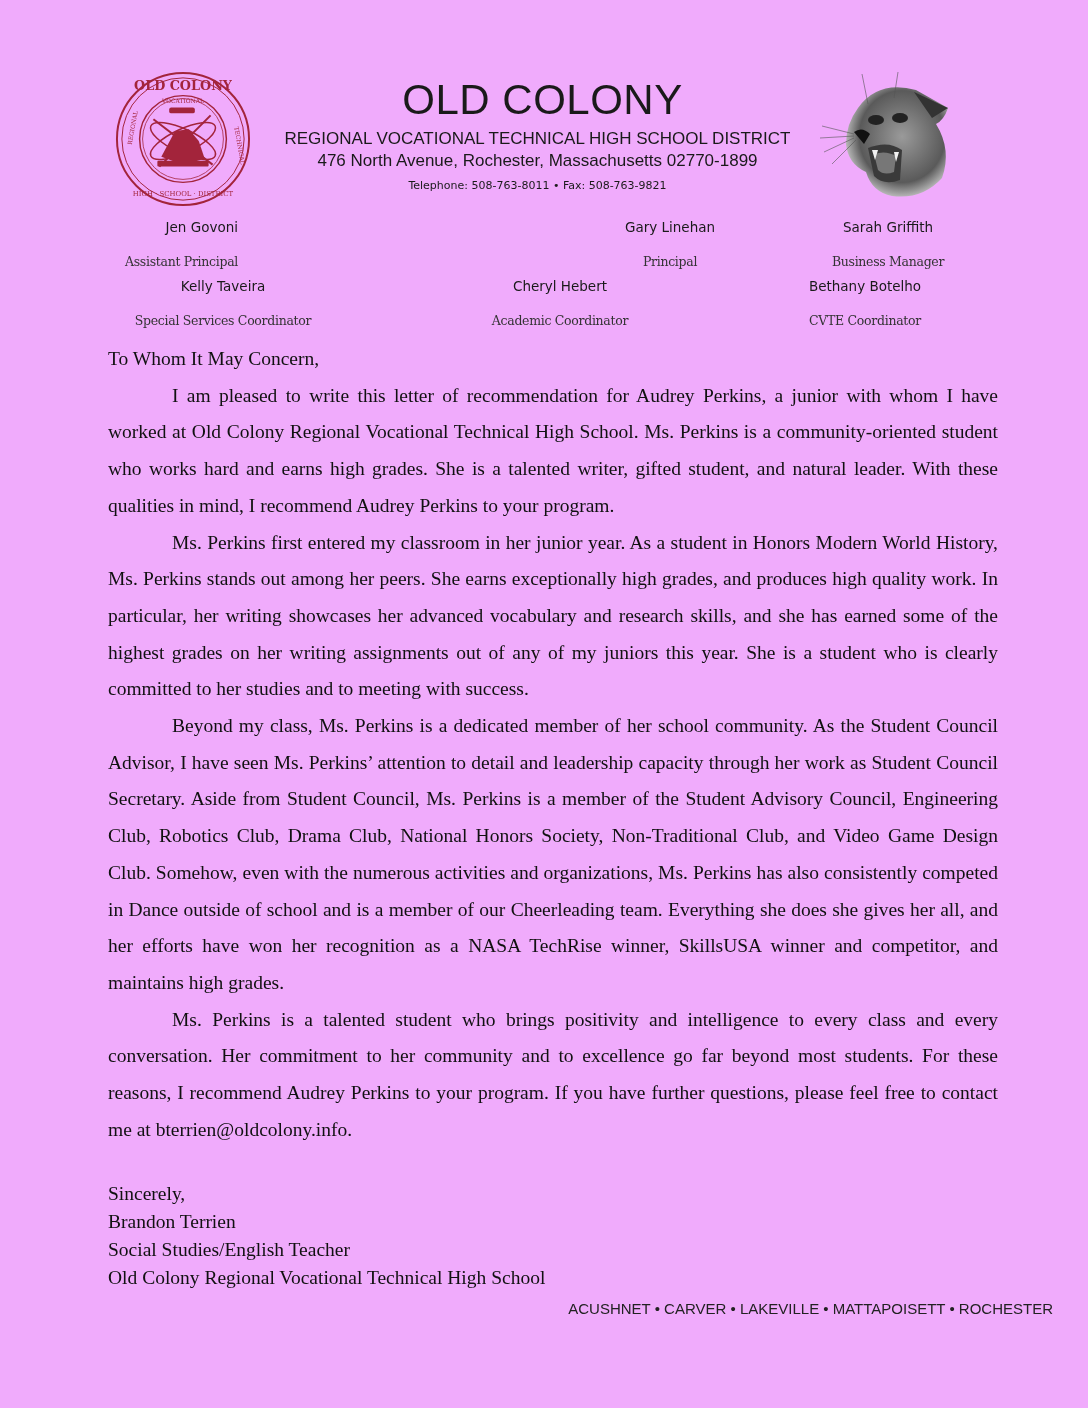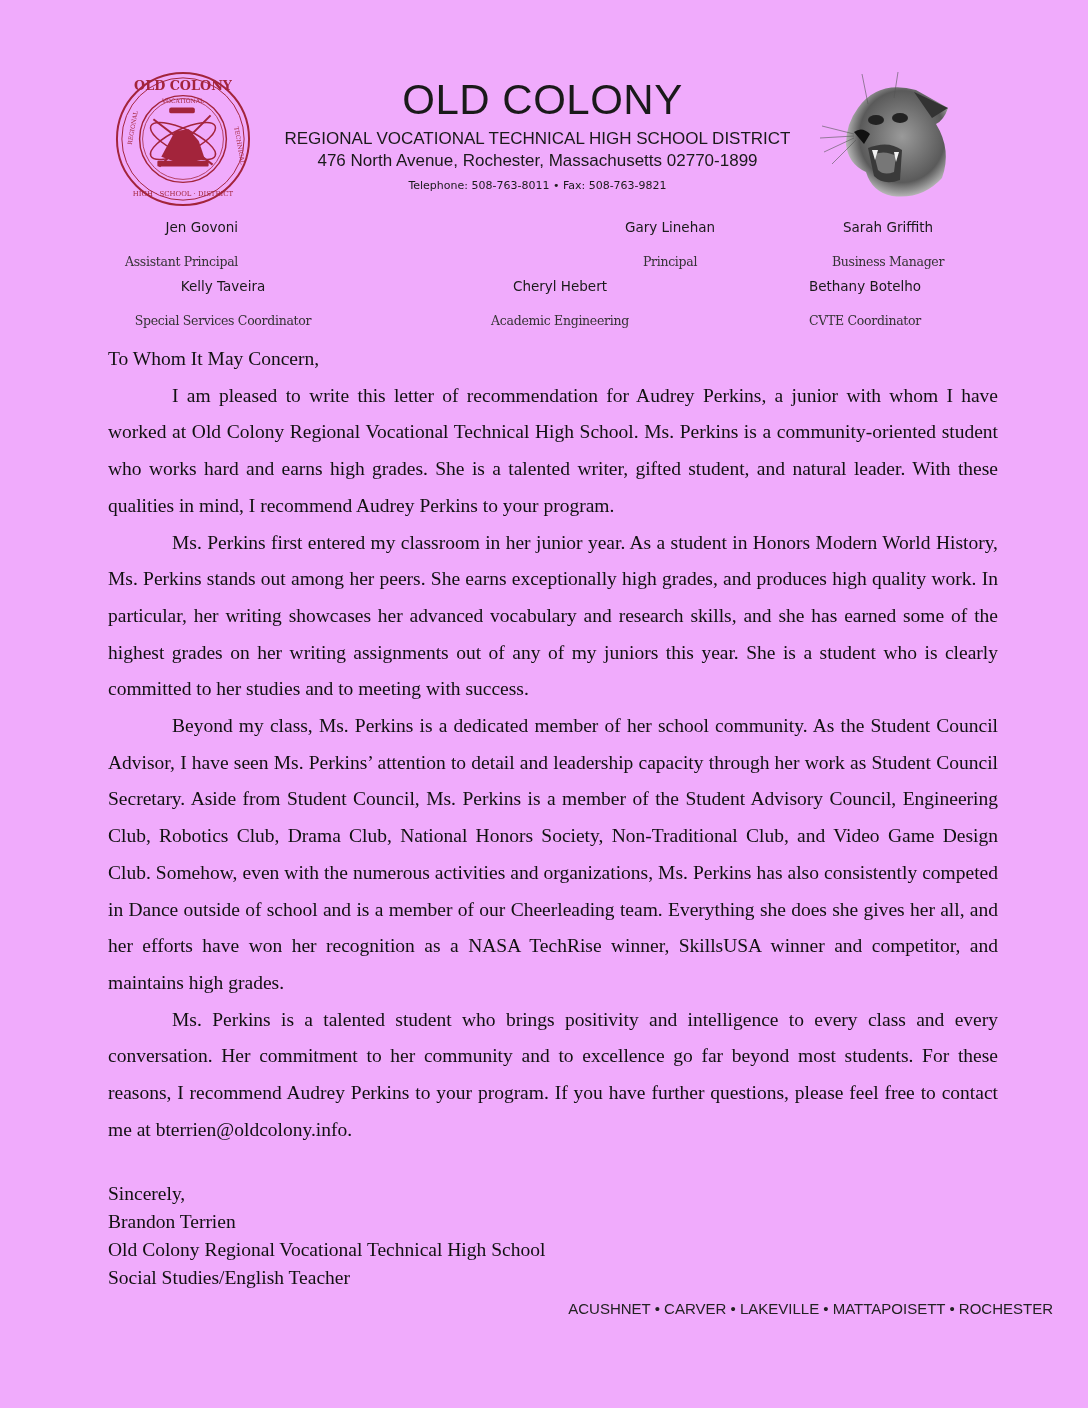--- a/index.html
+++ b/index.html
@@ -109,36 +109,36 @@
     <div class="nm">Sarah Griffith</div>
     <div class="rl">Business Manager</div>
   </div>
 
   <div class="staff" style="left:118px; top:278px; width:210px;">
     <div class="nm">Kelly Taveira</div>
     <div class="rl">Special Services Coordinator</div>
   </div>
   <div class="staff" style="left:470px; top:278px; width:180px;">
     <div class="nm">Cheryl Hebert</div>
-    <div class="rl">Academic Engineering</div>
+    <div class="rl">Academic Coordinator</div>
   </div>
   <div class="staff" style="left:790px; top:278px; width:150px;">
     <div class="nm">Bethany Botelho</div>
     <div class="rl">CVTE Coordinator</div>
   </div>
 
   <div class="body-text">
     <p class="salutation">To Whom It May Concern,</p>
     <p class="ind">I am pleased to write this letter of recommendation for Audrey Perkins, a junior with whom I have worked at Old Colony Regional Vocational Technical High School. Ms. Perkins is a community-oriented student who works hard and earns high grades. She is a talented writer, gifted student, and natural leader. With these qualities in mind, I recommend Audrey Perkins to your program.</p>
     <p class="ind">Ms. Perkins first entered my classroom in her junior year. As a student in Honors Modern World History, Ms. Perkins stands out among her peers. She earns exceptionally high grades, and produces high quality work. In particular, her writing showcases her advanced vocabulary and research skills, and she has earned some of the highest grades on her writing assignments out of any of my juniors this year. She is a student who is clearly committed to her studies and to meeting with success.</p>
     <p class="ind">Beyond my class, Ms. Perkins is a dedicated member of her school community. As the Student Council Advisor, I have seen Ms. Perkins’ attention to detail and leadership capacity through her work as Student Council Secretary. Aside from Student Council, Ms. Perkins is a member of the Student Advisory Council, Engineering Club, Robotics Club, Drama Club, National Honors Society, Non-Traditional Club, and Video Game Design Club. Somehow, even with the numerous activities and organizations, Ms. Perkins has also consistently competed in Dance outside of school and is a member of our Cheerleading team. Everything she does she gives her all, and her efforts have won her recognition as a NASA TechRise winner, SkillsUSA winner and competitor, and maintains high grades.</p>
     <p class="ind">Ms. Perkins is a talented student who brings positivity and intelligence to every class and every conversation. Her commitment to her community and to excellence go far beyond most students. For these reasons, I recommend Audrey Perkins to your program. If you have further questions, please feel free to contact me at bterrien@oldcolony.info.</p>
   </div>
 
   <div class="closing">
     <div>Sincerely,</div>
     <div>Brandon Terrien</div>
+    <div>Social Studies/English Teacher</div>
     <div>Old Colony Regional Vocational Technical High School</div>
-    <div>Social Studies/English Teacher</div>
   </div>
 
   <div class="footer-towns">ACUSHNET • CARVER • LAKEVILLE • MATTAPOISETT • ROCHESTER</div>
 </div>
 
 </body></html>

